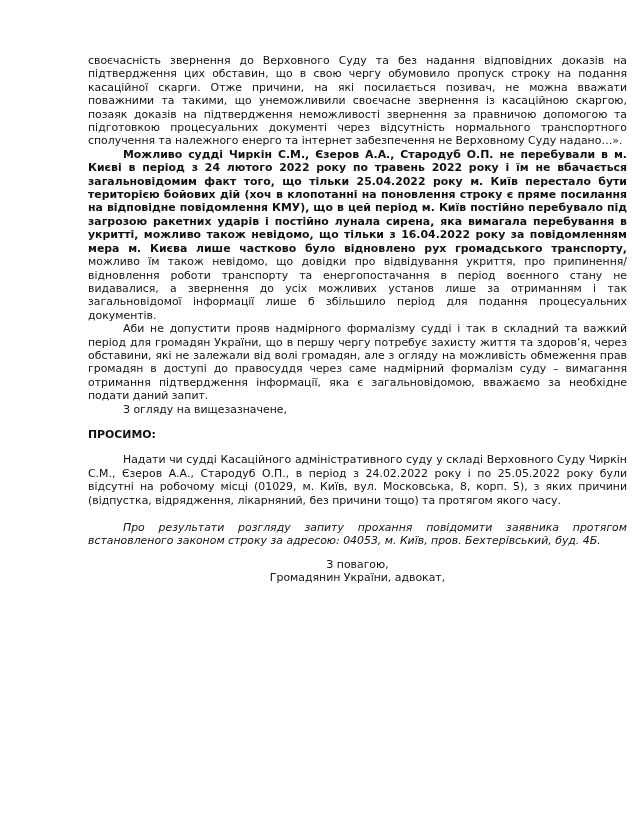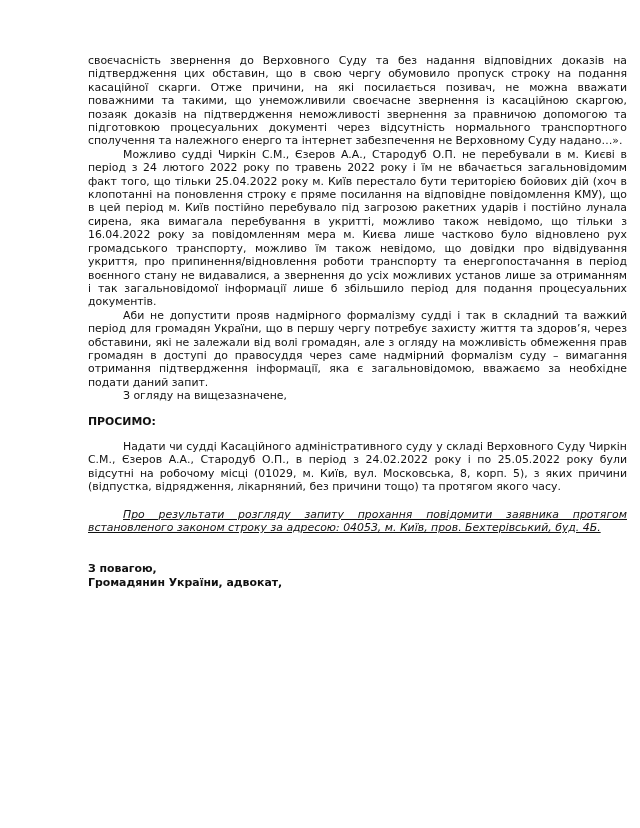--- a/index.html
+++ b/index.html
@@ -17,36 +17,35 @@
     position: absolute;
     left: 88px;
     top: 54px;
     width: 539px;
     font-size: 10.9px;
     line-height: 13.4px;
     text-align: justify;
   }
   .para { text-align: justify; }
   .indent { text-indent: 35px; }
-  .bold { font-weight: normal; }
+  .bold { font-weight: bold; }
   .heading {
     font-weight: bold;
     margin-top: 12px;
     margin-bottom: 12px;
   }
   .request { margin-top: 0; }
   .underlined-para {
     margin-top: 14px;
     font-style: italic;
-    text-decoration: underline;
   }
   .signature-block {
-    margin-top: 28px;
-    font-weight: bold;
-    text-align: left;
+    margin-top: 10px;
+    font-weight: normal;
+    text-align: center;
   }
   .signature-row {
     display: flex;
     justify-content: space-between;
     padding-right: 29px;
   }
   .footnote {
     margin-top: 12px;
     font-size: 8.8px;
     line-height: 12.2px;

